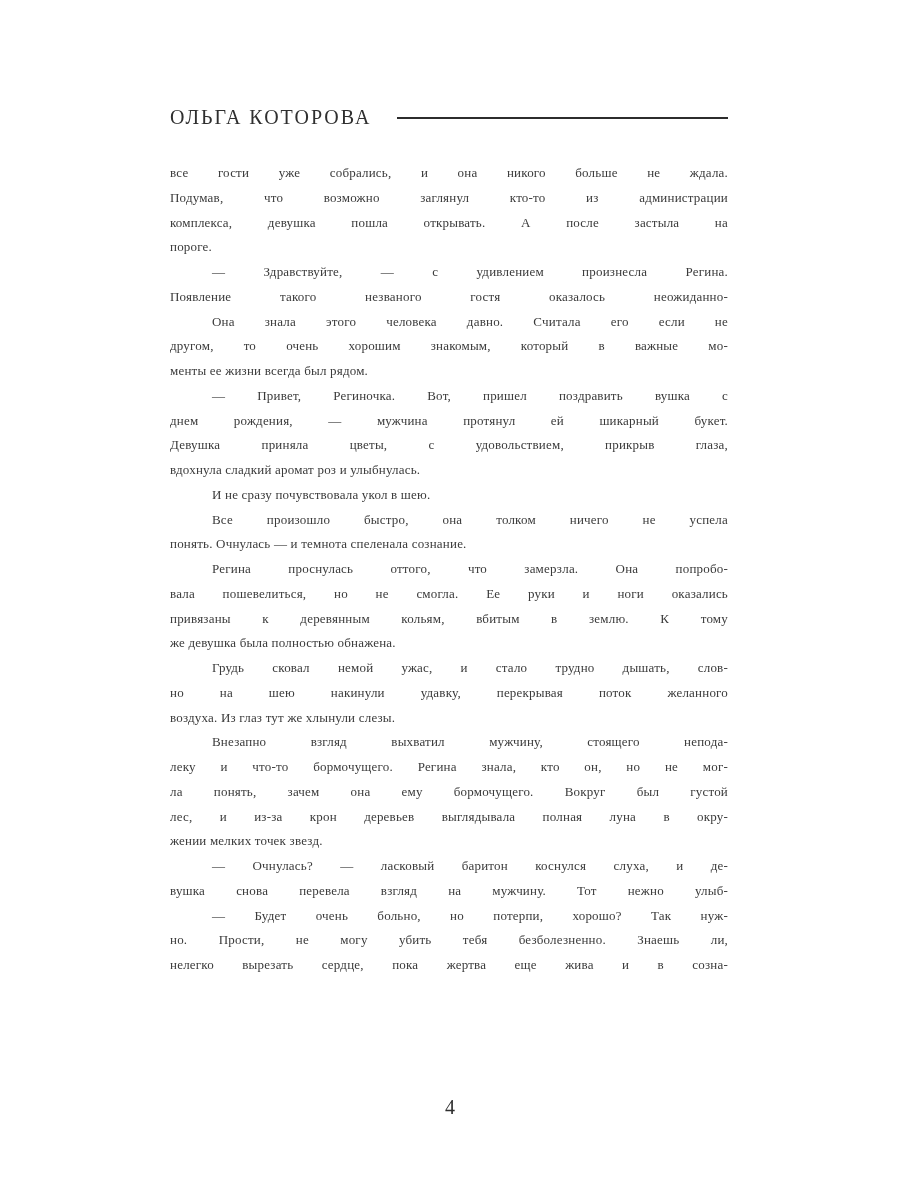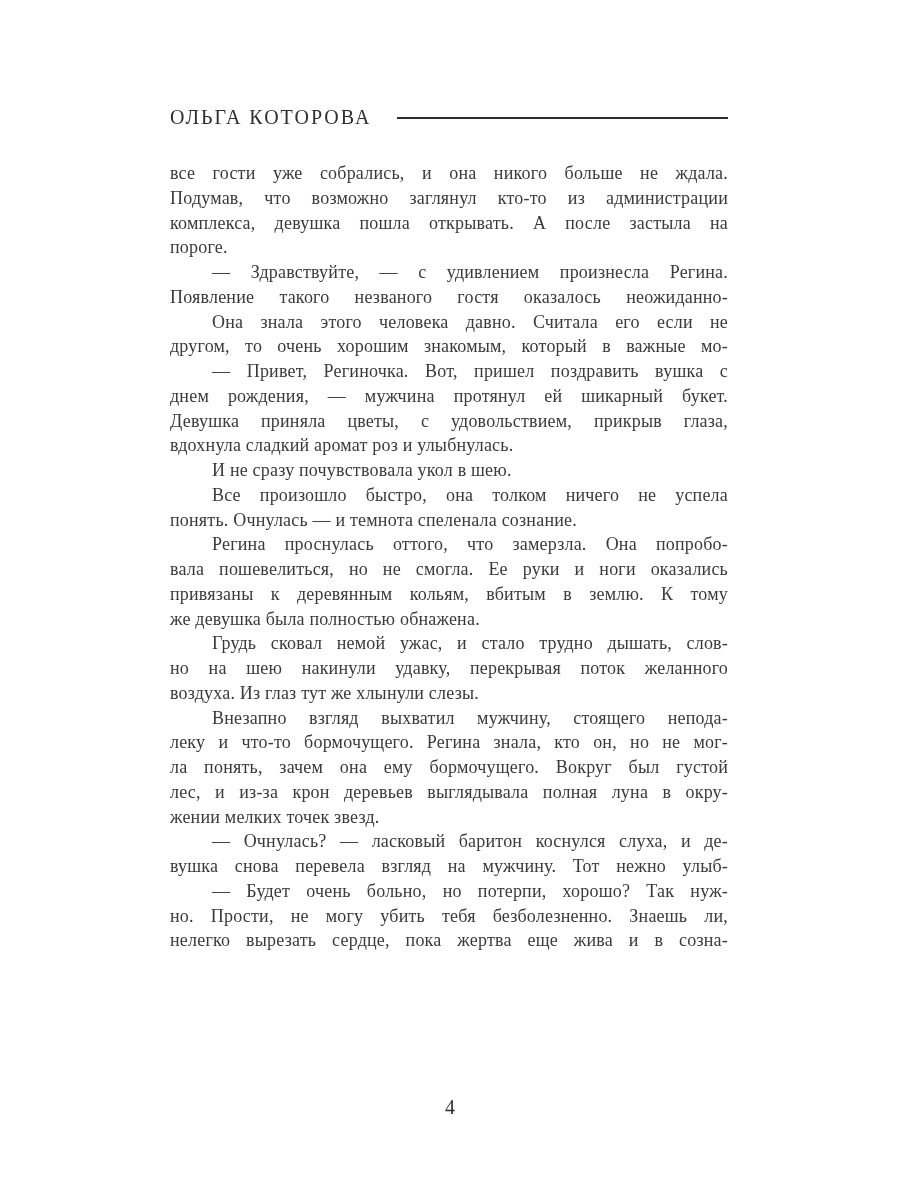--- a/index.html
+++ b/index.html
@@ -30,21 +30,21 @@
   .rule {
     flex: 1;
     height: 2px;
     background: #2c2c2c;
   }
   .text-block {
     position: absolute;
     left: 170px;
     right: 172px;
     top: 161px;
-    font-size: 18px;
+    font-size: 13px;
     line-height: 24.75px;
     color: #3a3a3a;
     letter-spacing: 0.2px;
   }
   .para { margin: 0; }
   .line {
     text-align: justify;
     text-align-last: justify;
     height: 24.75px;
     overflow: hidden;
@@ -83,20 +83,21 @@
         <div class="line">комплекса, девушка пошла открывать. А после застыла на</div>
         <div class="line short">пороге.</div>
       </div>
       <div class="para indent">
         <div class="line">— Здравствуйте, — с удивлением произнесла Регина.</div>
         <div class="line">Появление такого незваного гостя оказалось неожиданно-</div>
       </div>
       <div class="para indent">
         <div class="line">Она знала этого человека давно. Считала его если не</div>
         <div class="line">другом, то очень хорошим знакомым, который в важные мо-</div>
+        <div class="line short">менты ее жизни всегда был рядом.</div>
       </div>
       <div class="para indent">
         <div class="line">— Привет, Региночка. Вот, пришел поздравить вушка с</div>
         <div class="line">днем рождения, — мужчина протянул ей шикарный букет.</div>
         <div class="line">Девушка приняла цветы, с удовольствием, прикрыв глаза,</div>
         <div class="line short">вдохнула сладкий аромат роз и улыбнулась.</div>
       </div>
       <div class="para indent">
         <div class="line short">И не сразу почувствовала укол в шею.</div>
       </div>

